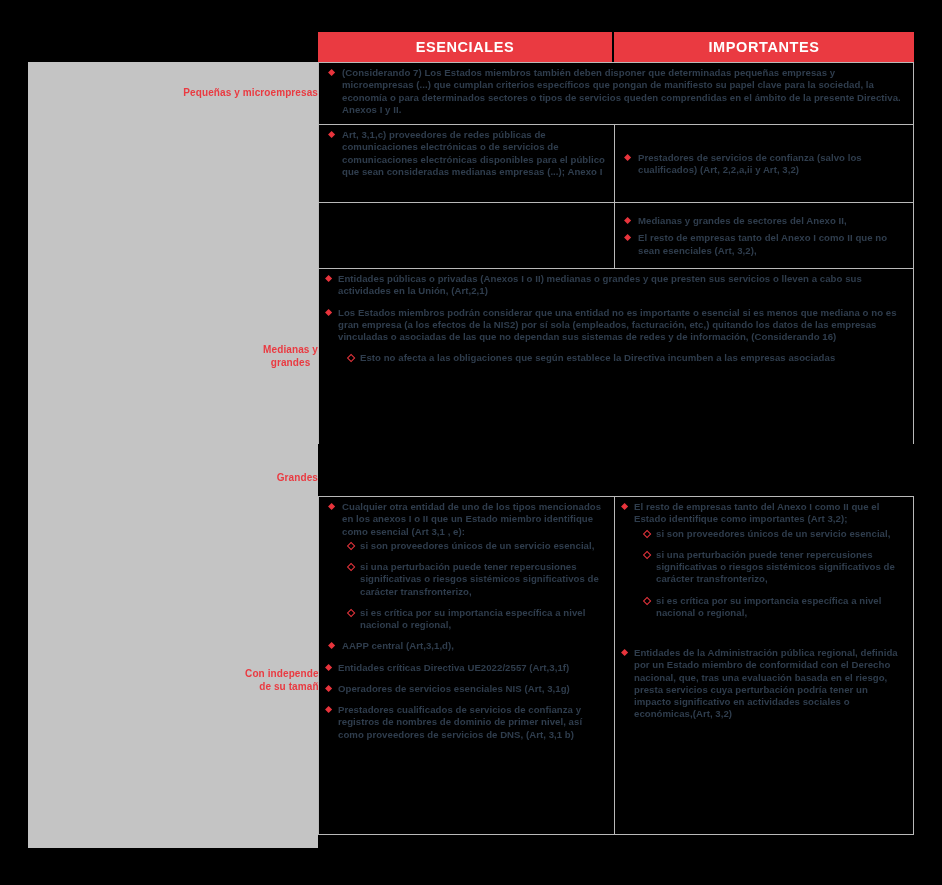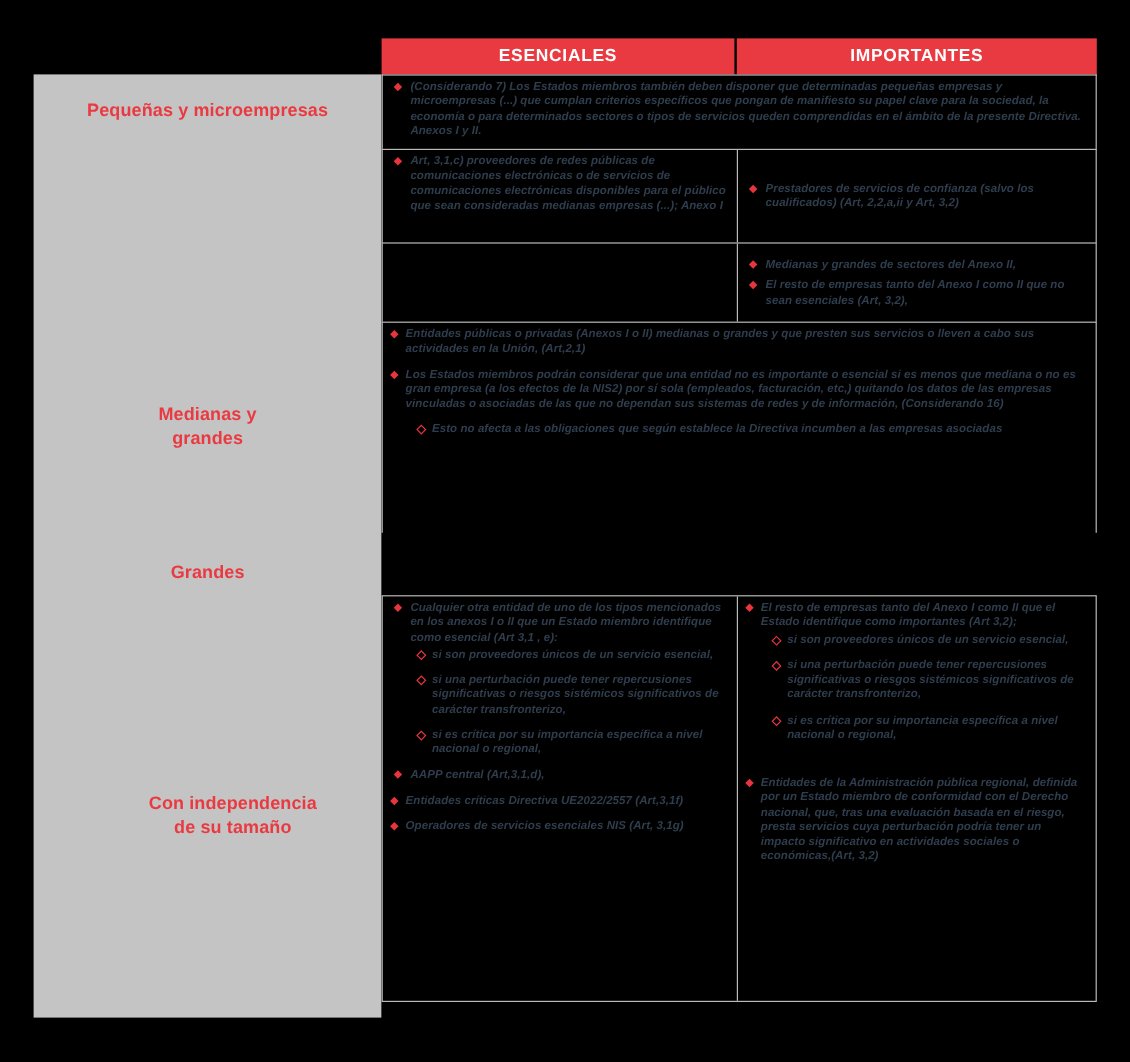--- a/index.html
+++ b/index.html
@@ -5,38 +5,38 @@
   html,body{margin:0;padding:0;background:#000;}
   body{width:942px;height:885px;overflow:hidden;
        font-family:"Liberation Sans","DejaVu Sans",sans-serif;}
 
   .page{position:relative;width:942px;height:885px;background:#000;}
 
   
   .label-panel{position:absolute;left:28px;top:62px;width:290px;height:786px;
                background:#c4c4c4;}
   .label-cell{position:absolute;left:0;width:290px;
-              display:flex;align-items:center;justify-content:center;
-              text-align:center;color:#ea3a41;font-weight:bold;font-size:15px;
+              display:flex;align-items:center;justify-content:flex-end;
+              text-align:center;color:#ea3a41;font-weight:bold;font-size:10px;
               line-height:1.35;letter-spacing:.1px;}
 
   
   .table{position:absolute;left:318px;top:32px;width:596px;height:819px;
          background:#000;}
   .hdr{position:absolute;top:0;height:30px;background:#ea3a41;
        display:flex;align-items:center;justify-content:center;
        color:#fff;font-weight:bold;font-size:14.5px;letter-spacing:.6px;}
   .hdr.esenciales{left:0;width:294px;}
   .hdr.importantes{left:296px;width:300px;}
 
   .row{position:absolute;left:0;width:596px;box-sizing:border-box;
        border-top:1.5px solid #b9b9b9;border-left:1.5px solid #b9b9b9;
        border-right:1.5px solid #b9b9b9;}
   .row.last{border-bottom:1.5px solid #b9b9b9;}
-  .cell{position:absolute;top:0;bottom:0;box-sizing:border-box;overflow:hidden;font-style:italic;}
+  .cell{position:absolute;top:0;bottom:0;box-sizing:border-box;overflow:hidden;}
   .cell.left{left:0;width:294px;}
   .cell.right{left:295px;right:0;border-left:1.5px solid #b9b9b9;}
   .cell.full{left:0;right:0;}
 
   .inner{padding:4px 6px 3px 6px;}
   .inner.mid{display:flex;flex-direction:column;justify-content:center;height:100%;
              box-sizing:border-box;}
 
   ul.bl{list-style:none;margin:0;padding:0;}
   ul.bl li{position:relative;padding-left:13px;margin:0 0 5px 0;
@@ -144,20 +144,21 @@
       <div class="cell left">
         <div class="inner">
           <ul class="bl">
             <li class="pad tight">Cualquier otra entidad de uno de los tipos mencionados en los anexos I o II que un Estado miembro identifique como esencial (Art 3,1 , e):</li>
             <li class="ind gap">si son proveedores únicos de un servicio esencial,</li>
             <li class="ind gap">si una perturbación puede tener repercusiones significativas o riesgos sistémicos significativos de carácter transfronterizo,</li>
             <li class="ind gap">si es crítica por su importancia específica a nivel nacional o regional,</li>
             <li class="pad gap">AAPP central (Art,3,1,d),</li>
             <li class="gap">Entidades críticas Directiva UE2022/2557 (Art,3,1f)</li>
             <li class="gap">Operadores de servicios esenciales NIS (Art, 3,1g)</li>
+            <li>Prestadores cualificados de servicios de confianza y registros de nombres de dominio de primer nivel, así como proveedores de servicios de DNS, (Art, 3,1 b)</li>
           </ul>
         </div>
       </div>
       <div class="cell right">
         <div class="inner">
           <ul class="bl">
             <li class="tight">El resto de empresas tanto del Anexo I como II que el Estado identifique como importantes (Art 3,2);</li>
             <li class="ind gap">si son proveedores únicos de un servicio esencial,</li>
             <li class="ind gap">si una perturbación puede tener repercusiones significativas o riesgos sistémicos significativos de carácter transfronterizo,</li>
             <li class="ind">si es crítica por su importancia específica a nivel nacional o regional,</li>

